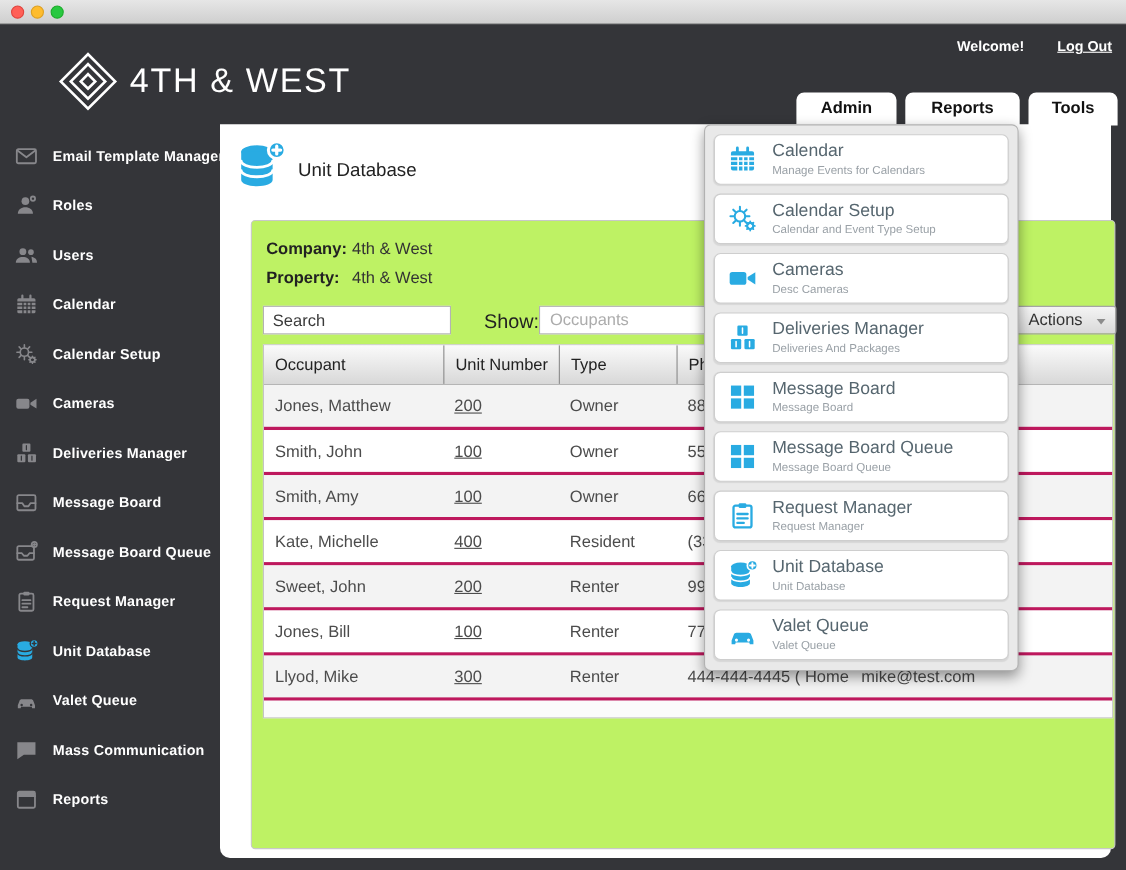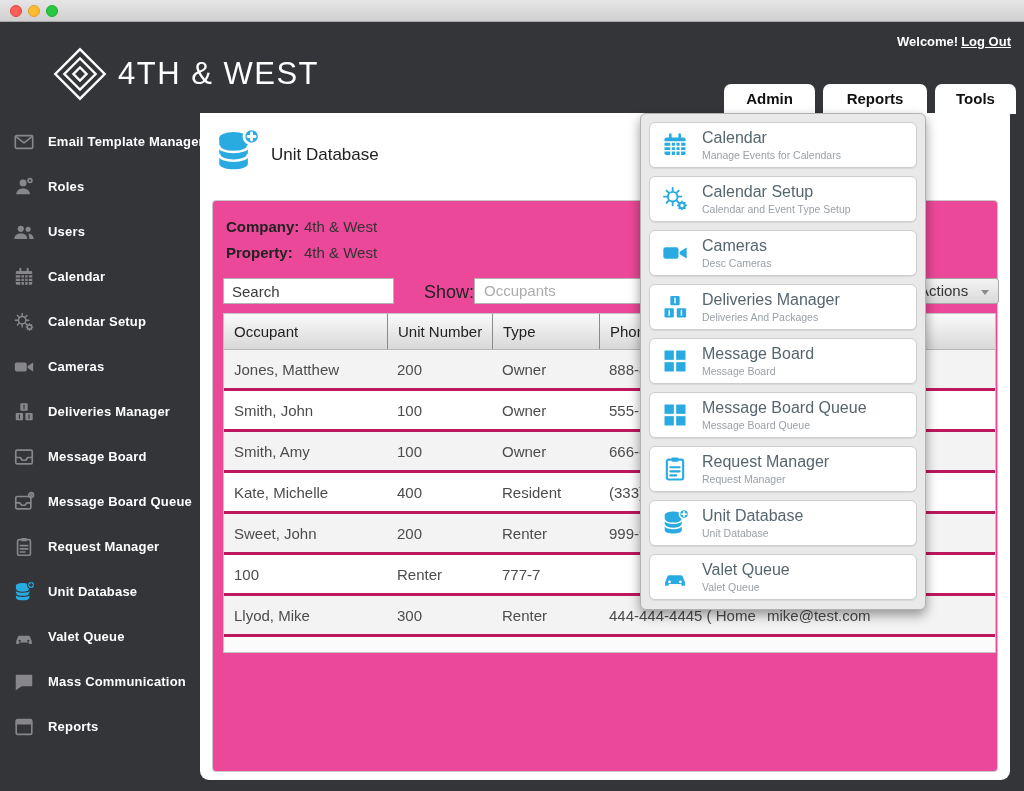--- a/index.html
+++ b/index.html
@@ -13,41 +13,41 @@
   .titlebar{position:absolute;left:0;top:0;width:1024px;height:22px;
     background:linear-gradient(#e6e6e6,#cfcfcf);border-bottom:1px solid #a8a8a8;}
   .dot{position:absolute;top:5px;width:12px;height:12px;border-radius:50%;}
   .dot.r{left:10px;background:#ff5f57;border:1px solid #e0443e;}
   .dot.y{left:28px;background:#febc2e;border:1px solid #dea123;}
   .dot.g{left:46px;background:#28c840;border:1px solid #1dad2b;}
   
   .brand-logo{position:absolute;left:52px;top:46px;width:56px;height:56px;}
   .brand-text{position:absolute;left:118px;top:56px;color:#fff;font-size:31px;
     letter-spacing:1.5px;font-weight:400;}
-  .topright{position:absolute;top:34px;right:13px;display:flex;gap:3px;
+  .topright{position:absolute;top:34px;right:13px;display:flex;gap:30px;
     color:#fff;font-size:13px;font-weight:bold;}
   .logout{text-decoration:underline;color:#fff;cursor:pointer;}
   .tab{position:absolute;top:84px;height:30px;background:#fff;border-radius:7px 7px 0 0;
     text-align:center;line-height:30px;font-size:15px;font-weight:bold;color:#111;z-index:5;cursor:pointer;}
   .tab.admin{left:724px;width:91px;}
   .tab.modules{left:823px;width:104px;}
   .tab.tools{left:935px;width:81px;}
   
   .sidebar{position:absolute;left:0;top:119px;width:200px;}
   .side-item{display:flex;align-items:center;height:45px;padding-left:13px;gap:13px;cursor:pointer;}
   .side-icon{width:22px;height:22px;flex:0 0 22px;color:#87878b;}
   .side-icon.accent{color:#29abe2;}
   .side-label{font-size:13px;font-weight:bold;color:#fff;letter-spacing:.2px;white-space:nowrap;}
   
   .content{position:absolute;left:200px;top:113px;width:810px;height:667px;background:#fff;
     border-radius:0 0 9px 9px;z-index:1;}
   .page-title-icon{position:absolute;left:13px;top:15px;width:47px;height:47px;color:#29abe2;}
   .page-title{position:absolute;left:71px;top:32px;font-size:17px;color:#222;}
-  .graypanel{position:absolute;left:12px;top:87px;width:786px;height:572px;
-    background:#ec4899;border:1px solid #c8c8c8;border-radius:4px;}
+  .graypanel{position:absolute;left:28px;top:87px;width:786px;height:572px;
+    background:#bef264;border:1px solid #c8c8c8;border-radius:4px;}
   .info-label{position:absolute;font-size:15px;font-weight:bold;color:#222;}
   .info-value{position:absolute;font-size:15px;color:#333;}
   .search-input{position:absolute;left:10px;top:77px;width:171px;height:26px;border:1px solid #b3b3b3;
     background:#fff;font-size:15px;padding-left:8px;color:#333;font-family:"Liberation Sans",sans-serif;}
   .search-input::placeholder{color:#3a3a3a;opacity:1;}
   .show-label{position:absolute;left:211px;top:81px;font-size:18px;font-weight:normal;color:#222;}
   .select-box{position:absolute;height:26px;border:1px solid #b3b3b3;background:#fff;
     font-size:15px;line-height:24px;cursor:pointer;}
   .show-select{left:261px;top:77px;width:190px;color:#acacac;padding-left:9px;}
   .actions-select{left:658px;top:77px;width:128px;border:1px solid #a5a5a5;border-radius:3px;
@@ -58,21 +58,21 @@
   .table{position:absolute;left:10px;top:112px;width:773px;border:1px solid #c4c4c4;background:#fff;}
   .thead{display:grid;grid-template-columns:163px 105px 107px 158px auto;height:36px;
     background:linear-gradient(#fafafa,#d8d8d8);border-bottom:1px solid #b5b5b5;}
   .th{font-size:15px;font-weight:normal;color:#222;line-height:35px;padding-left:10px;
     overflow:hidden;white-space:nowrap;cursor:pointer;}
   .th + .th{border-left:1px solid #8a8a8a;}
   .trow{display:grid;grid-template-columns:163px 105px 107px 158px auto;height:41px;
     border-bottom:3px solid #be185d;background:#fff;}
   .trow.odd{background:#f3f3f3;}
   .td{font-size:15px;color:#4c4c4c;line-height:40px;padding-left:10px;overflow:hidden;white-space:nowrap;}
-  .td a{color:#4c4c4c;cursor:pointer;}
+  .td a{color:#4c4c4c;text-decoration:underline;cursor:pointer;}
   .tfoot{height:15px;background:#fbfbfb;}
   
   .menu{position:absolute;left:640px;top:113px;width:286px;background:#e9e9e9;
     border:1px solid #b2b2b2;border-radius:6px;box-shadow:0 5px 12px rgba(0,0,0,.4);
     z-index:10;padding-bottom:1px;}
   .menu-item{height:46px;margin:8px 8px 0 8px;background:#fff;border:1px solid #cecece;
     border-radius:6px;display:flex;align-items:center;box-shadow:0 1px 1px rgba(0,0,0,.08);cursor:pointer;}
   .menu-item:last-child{margin-bottom:8px;}
   .menu-icon{width:28px;height:28px;flex:0 0 28px;margin:0 13px 0 11px;color:#29abe2;}
   .mi-title{font-size:16px;color:#56666f;line-height:18px;}
@@ -286,20 +286,21 @@
             <div class="td"></div>
           </div>
           <div class="trow odd">
             <div class="td">Sweet, John</div>
             <div class="td"><a>200</a></div>
             <div class="td">Renter</div>
             <div class="td">999-9</div>
             <div class="td"></div>
           </div>
           <div class="trow">
+            <div class="td">Jones, Bill</div>
             <div class="td"><a>100</a></div>
             <div class="td">Renter</div>
             <div class="td">777-7</div>
             <div class="td"></div>
           </div>
           <div class="trow odd">
             <div class="td">Llyod, Mike</div>
             <div class="td"><a>300</a></div>
             <div class="td">Renter</div>
             <div class="td">444-444-4445 ( Home )</div>

